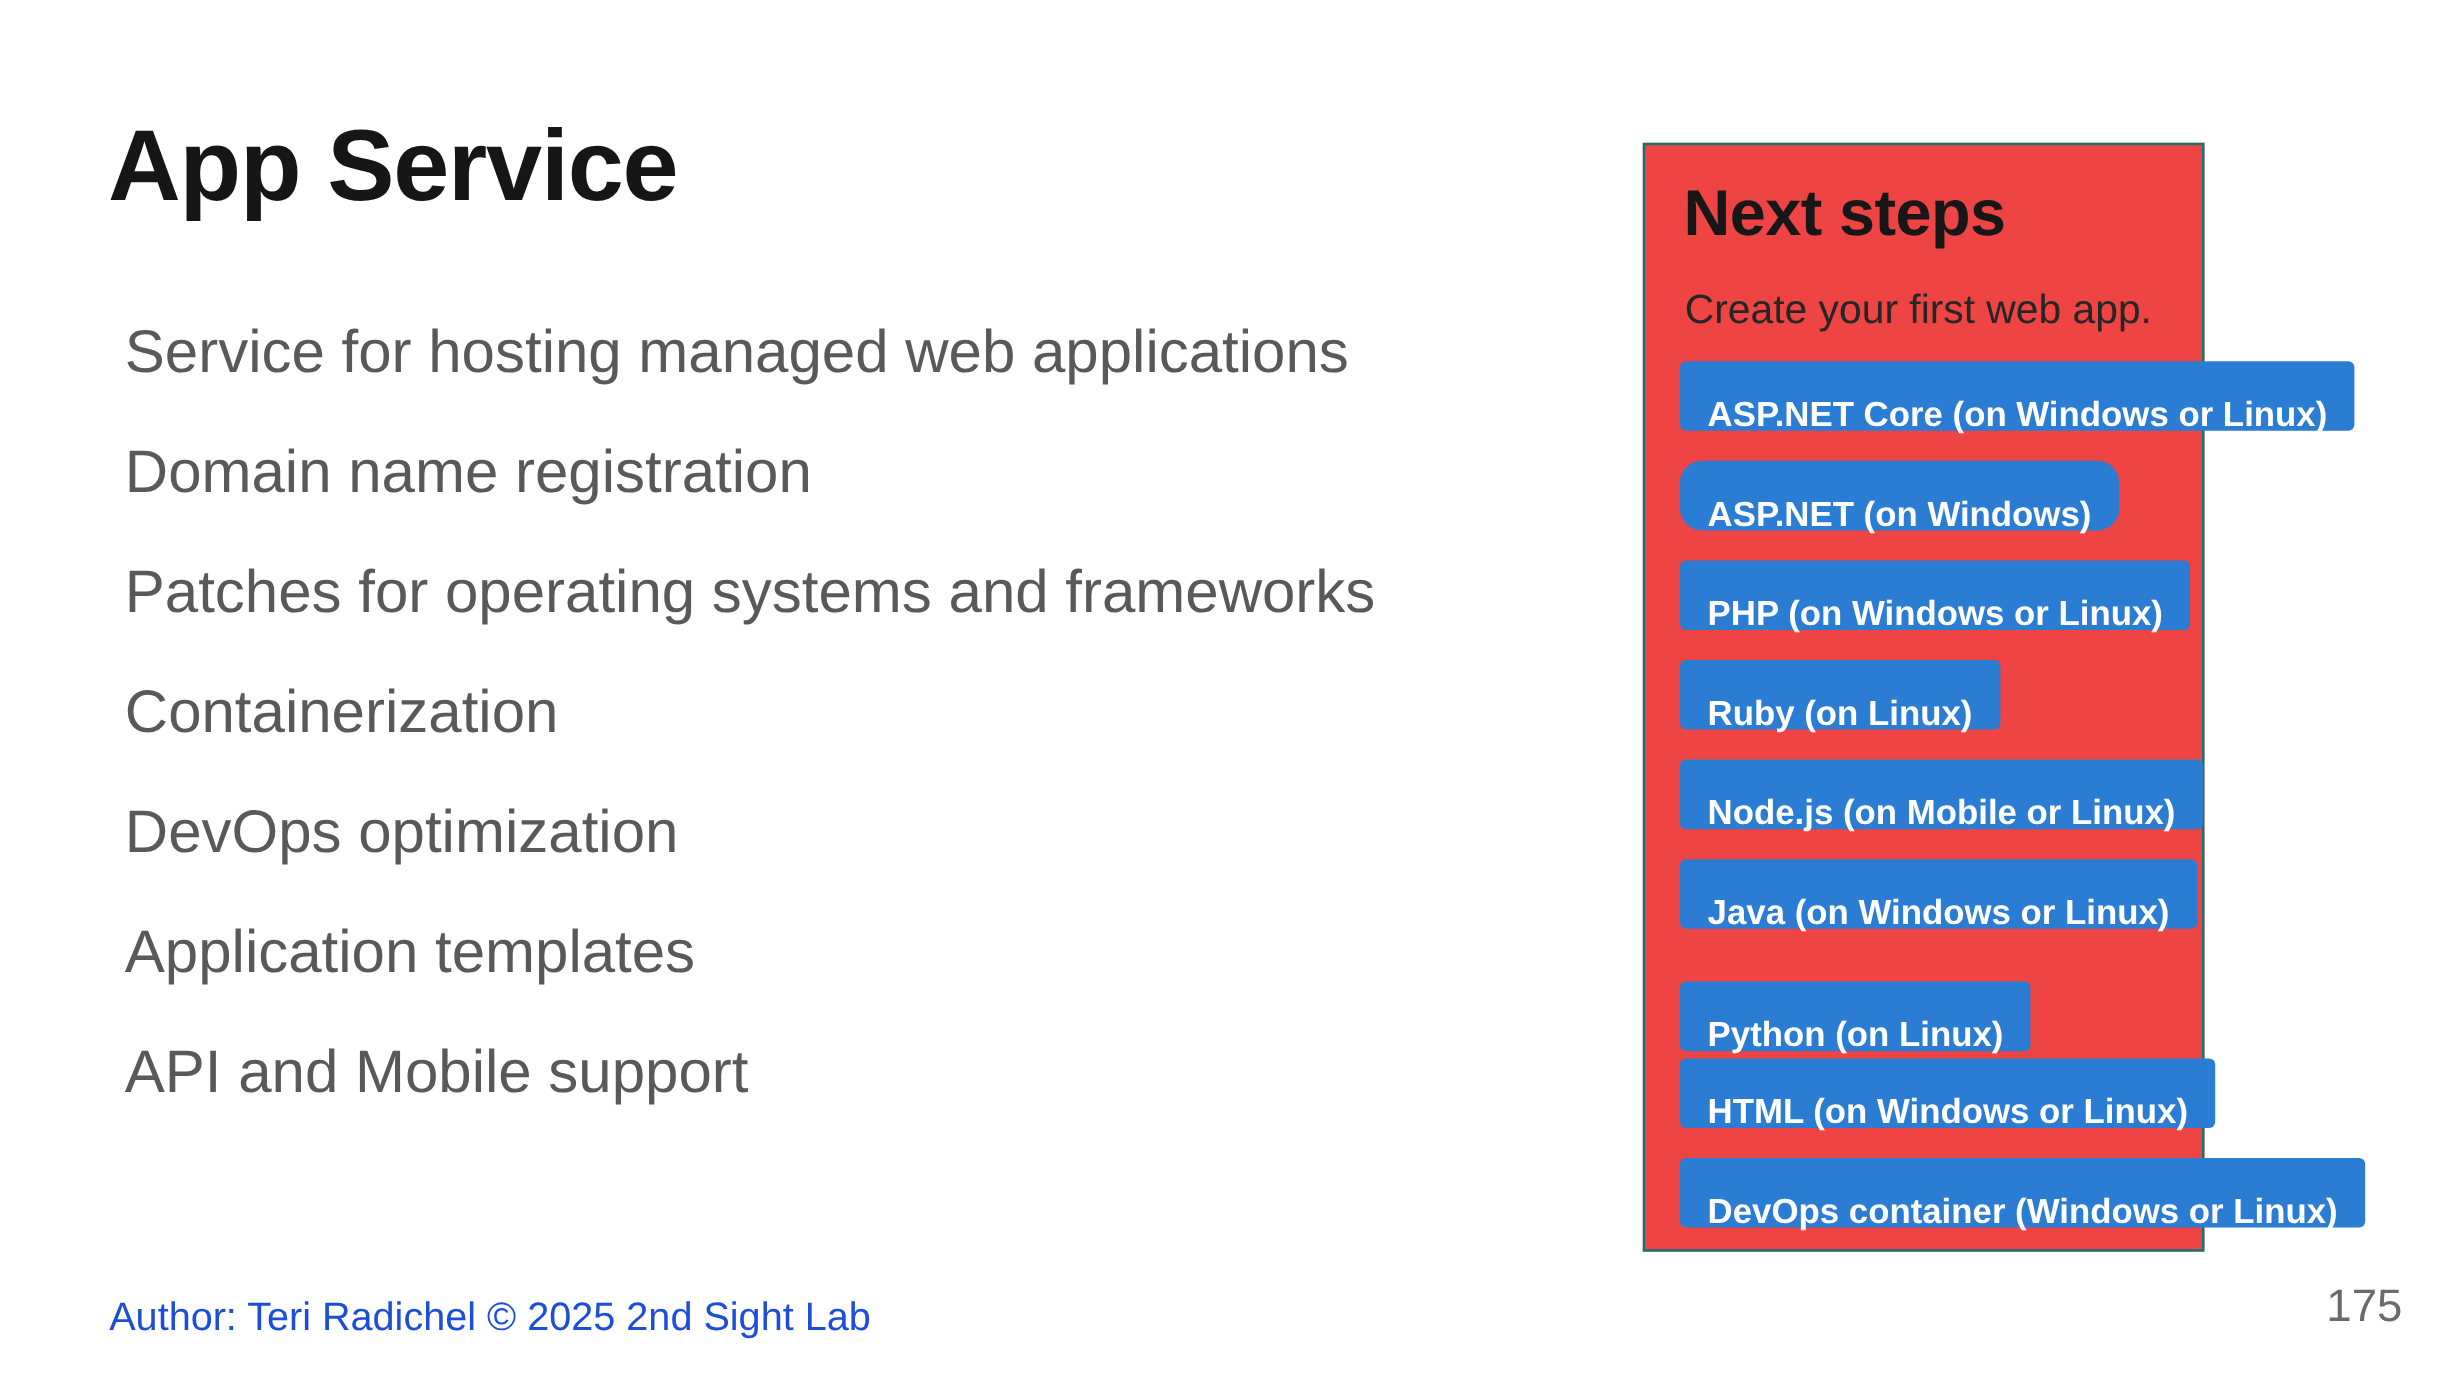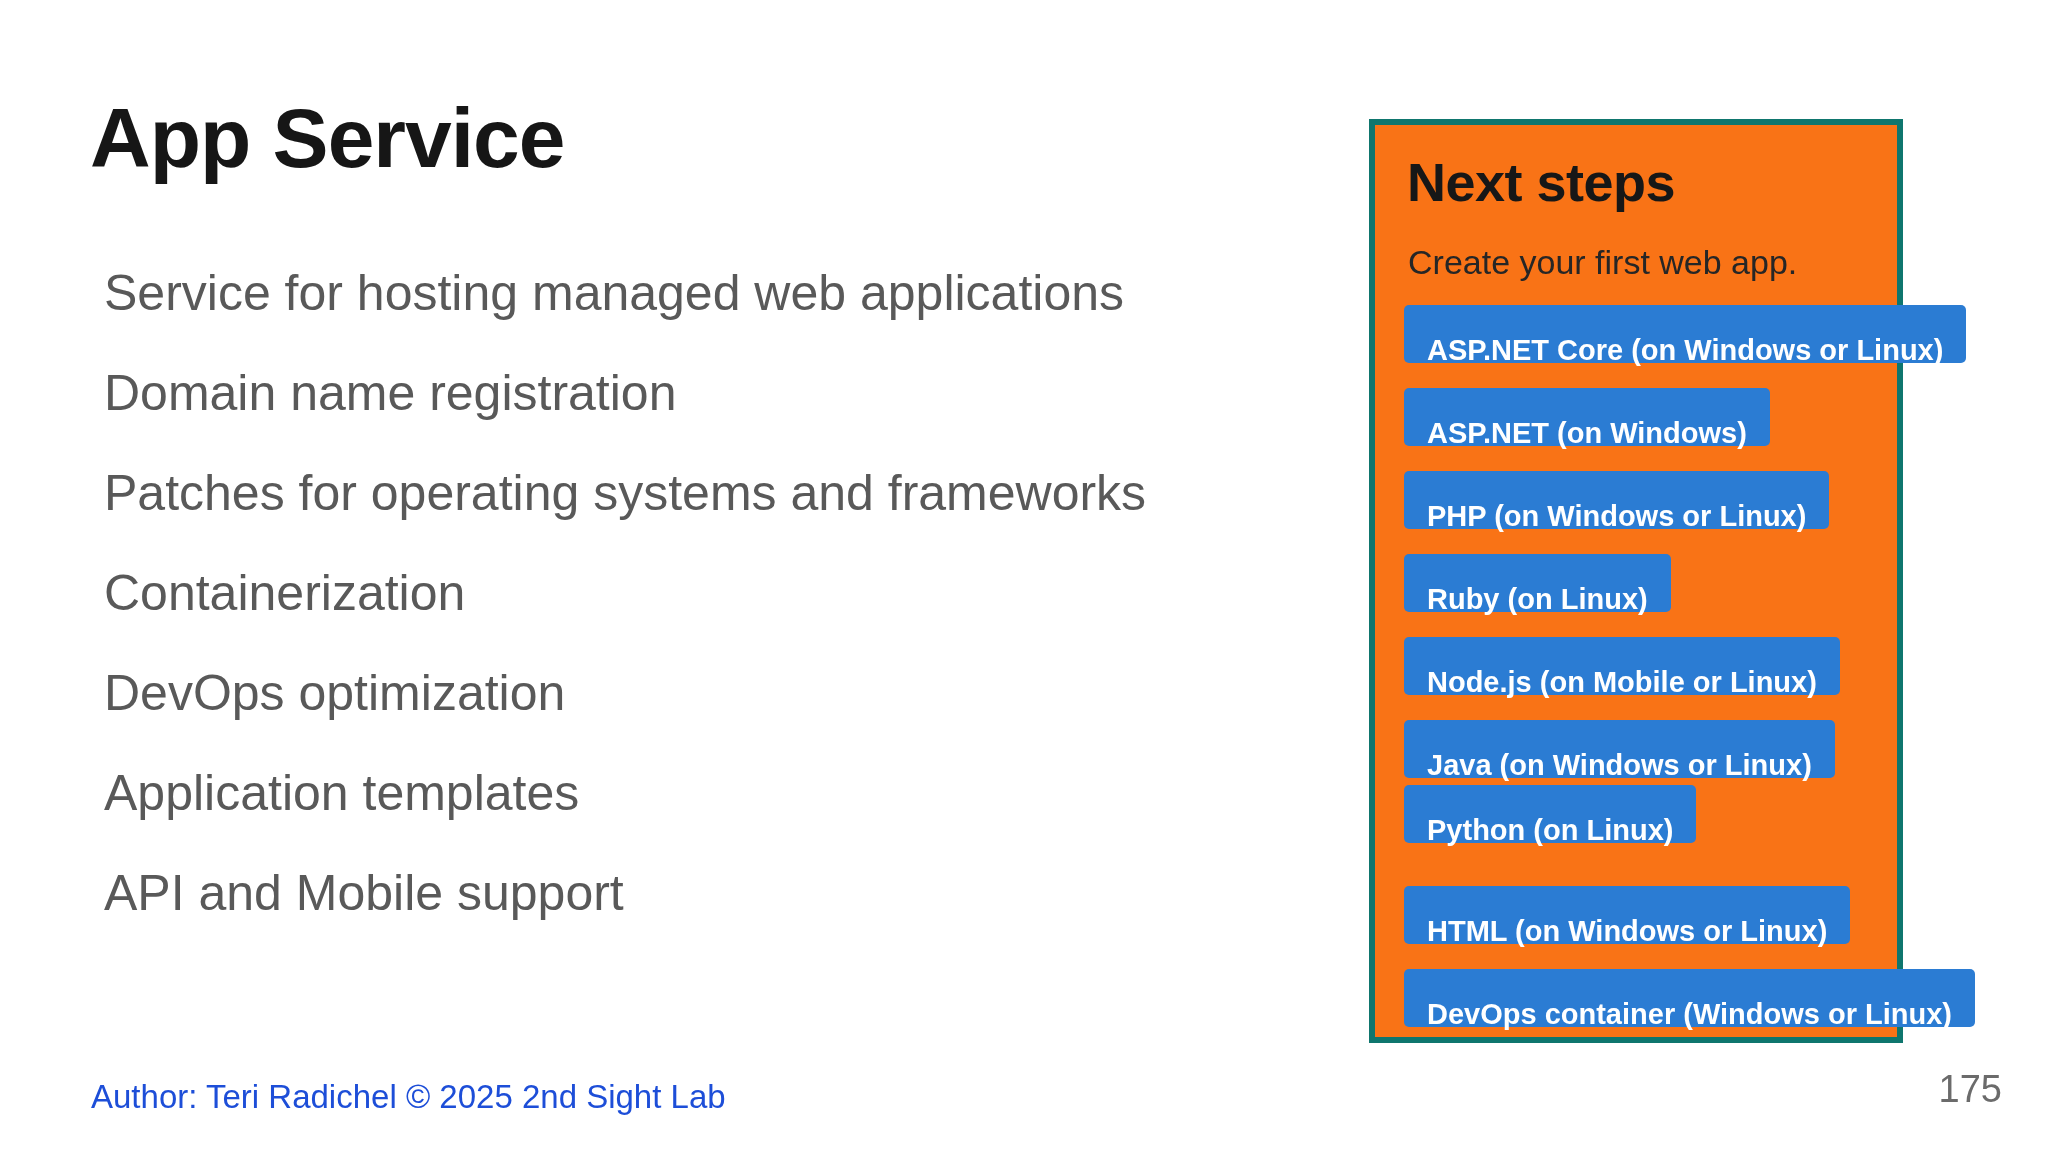--- a/index.html
+++ b/index.html
@@ -51,24 +51,24 @@
     top: 1068px;
     font-size: 38px;
     color: #6b6b6b;
   }
 
   
   .next-steps-panel {
     position: absolute;
     left: 1369px;
     top: 119px;
-    width: 534px;
+    width: 468px;
     height: 924px;
-    background: #f97316;
-    border: 6px solid #0f766e;
+    background: #ef4444;
+    border: 2px solid #0f766e;
   }
   .panel-title {
     position: absolute;
     left: 32px;
     top: 26px;
     font-size: 54px;
     font-weight: 700;
     color: #171717;
     letter-spacing: -0.5px;
   }
@@ -89,26 +89,26 @@
     padding: 16px 23px;
     background: #2b7cd3;
     border-radius: 5px;
     color: #ffffff;
     font-size: 29px;
     font-weight: 700;
     white-space: nowrap;
     cursor: pointer;
   }
   .ns-button:nth-child(1) { top: 180px; }
-  .ns-button:nth-child(2) { top: 263px; }
+  .ns-button:nth-child(2) { top: 263px; border-radius: 18px; }
   .ns-button:nth-child(3) { top: 346px; }
   .ns-button:nth-child(4) { top: 429px; }
   .ns-button:nth-child(5) { top: 512px; }
   .ns-button:nth-child(6) { top: 595px; }
-  .ns-button:nth-child(7) { top: 660px; }
+  .ns-button:nth-child(7) { top: 697px; }
   .ns-button:nth-child(8) { top: 761px; }
   .ns-button:nth-child(9) { top: 844px; }
 </style>
 </head>
 <body>
 
 <h1 class="slide-title">App Service</h1>
 
 <div class="bullet-list">
   <div class="bullet-line">Service for hosting managed web applications</div>

